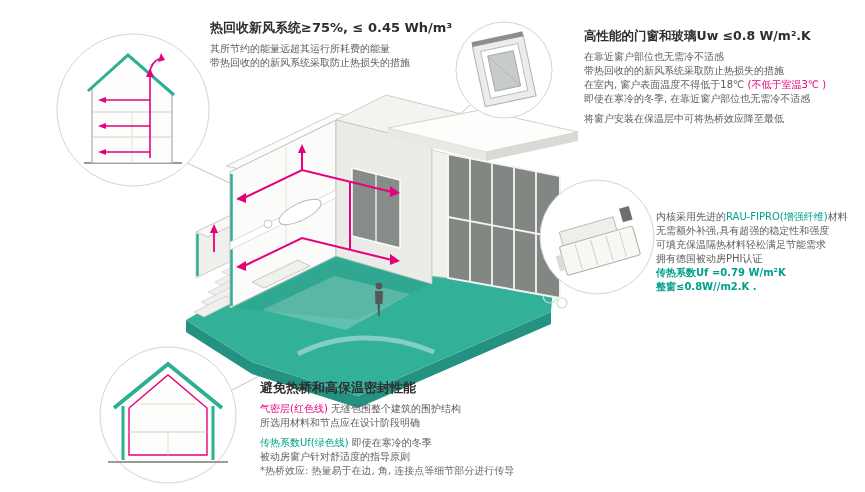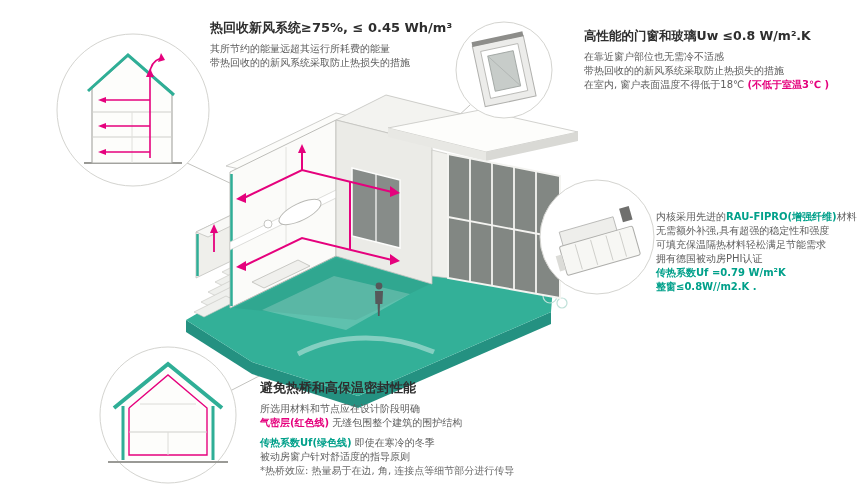--- a/index.html
+++ b/index.html
@@ -2,22 +2,22 @@
 <html><head>
 <meta charset="utf-8">
 <style>
   * { margin:0; padding:0; box-sizing:border-box; }
   html,body { background:#ffffff; font-family:"DejaVu Sans", sans-serif; }
   .canvas { position:relative; width:865px; height:492px; background:#ffffff; overflow:hidden;border-radius:6px; }
   .svg-layer { position:absolute; left:0; top:0; }
   .textblock { position:absolute; color:#5d5d5d; font-size:10px; line-height:1.4; }
   .title { font-size:13px; font-weight:700; color:#2e2e2e; margin-bottom:6px; line-height:1.25; }
   .title-sm { font-size:12.5px; }
-  .teal { color:#00A08A;font-weight:bold; }
-  .magenta { color:#E5017D;font-weight:bold; }
+  .teal { color:#00A08A; }
+  .magenta { color:#E5017D; }
   .val { font-weight:700; }
   .gap { height:6px; }
   .footnote { font-size:10px; color:#6a6a6a; }
 </style>
 </head>
 <body>
 
 <div class="canvas">
 
   <svg class="svg-layer" width="865" height="492" viewBox="0 0 865 492">
@@ -175,35 +175,37 @@
     <div class="title"><span>热回收新风系统</span><span>≥75%, ≤ 0.45 Wh/m³</span></div>
     <div>其所节约的能量远超其运行所耗费的能量</div>
     <div>带热回收的的新风系统采取防止热损失的措施</div>
   </div>
 
   <div class="textblock" style="left:584px; top:28px; width:278px;">
     <div class="title title-sm"><span>高性能的门窗和玻璃</span><span>Uw ≤0.8 W/m².K</span></div>
     <div>在靠近窗户部位也无需冷不适感</div>
     <div>带热回收的的新风系统采取防止热损失的措施</div>
     <div><span>在室内, 窗户表面温度不得低于18℃ </span><span class="magenta">(不低于室温3℃ )</span></div>
+    <div>即使在寒冷的冬季, 在靠近窗户部位也无需冷不适感</div>
     <div class="gap"></div>
+    <div>将窗户安装在保温层中可将热桥效应降至最低</div>
   </div>
 
   <div class="textblock" style="left:656px; top:210px; width:215px;">
     <div><span>内核采用先进的</span><span class="teal">RAU-FIPRO(增强纤维)</span><span>材料</span></div>
     <div>无需额外补强,具有超强的稳定性和强度</div>
     <div>可填充保温隔热材料轻松满足节能需求</div>
     <div>拥有德国被动房PHI认证</div>
     <div class="teal val">传热系数Uf =0.79 W/m²K</div>
     <div class="teal val">整窗≤0.8W//m2.K .</div>
   </div>
 
   <div class="textblock" style="left:260px; top:380px; width:330px;">
     <div class="title">避免热桥和高保温密封性能</div>
+    <div><span class="magenta">气密层(红色线)</span><span> 无缝包围整个建筑的围护结构</span></div>
     <div>所选用材料和节点应在设计阶段明确</div>
-    <div><span class="magenta">气密层(红色线)</span><span> 无缝包围整个建筑的围护结构</span></div>
     <div class="gap"></div>
     <div><span class="teal">传热系数Uf(绿色线)</span><span> 即使在寒冷的冬季</span></div>
     <div>被动房窗户针对舒适度的指导原则</div>
     <div class="footnote">*热桥效应: 热量易于在边, 角, 连接点等细节部分进行传导</div>
   </div>
 
 </div>
 
 </body></html>

